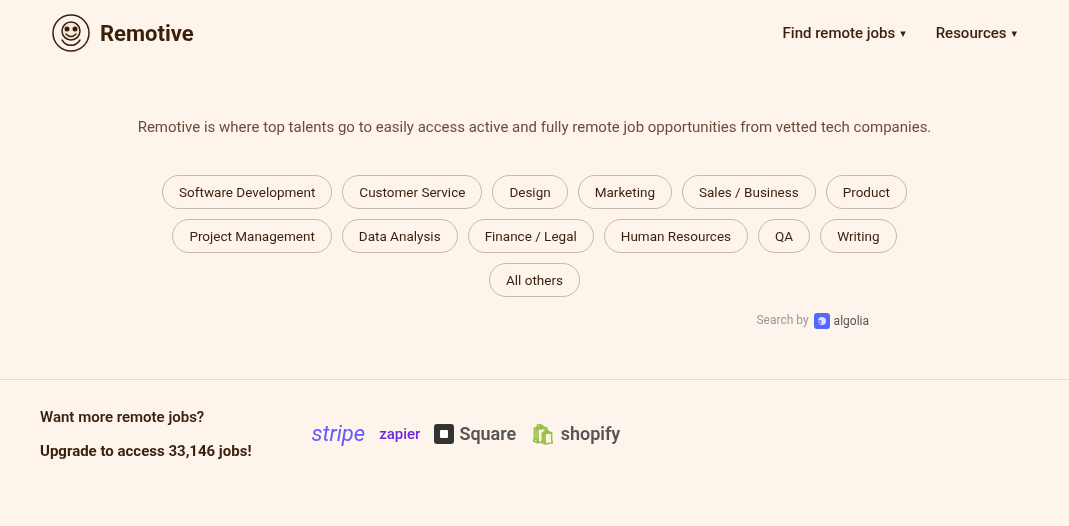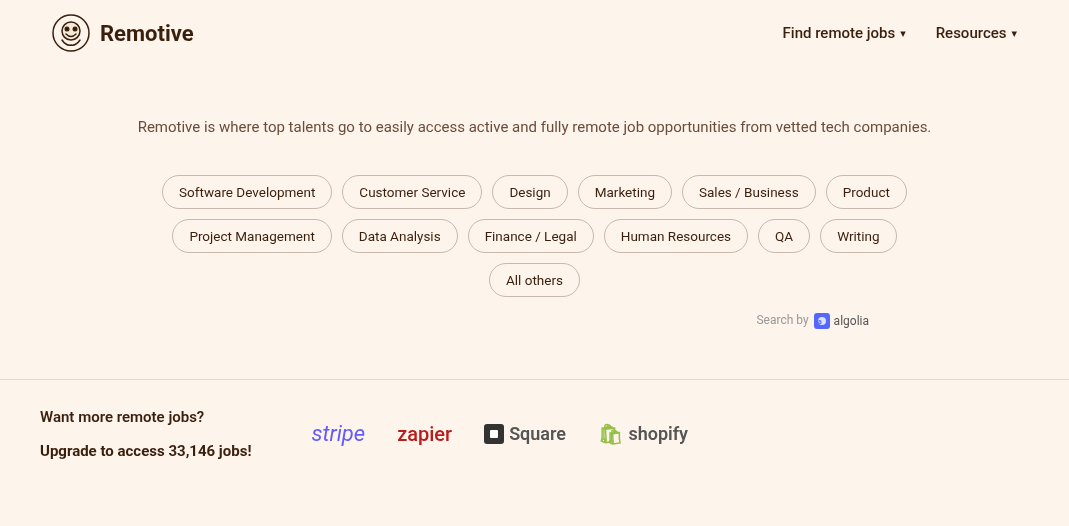--- a/index.html
+++ b/index.html
@@ -181,32 +181,32 @@
     }
 
     .trusted-text a {
       color: #d4611a;
       text-decoration: underline;
     }
 
     .company-logos {
       display: flex;
       align-items: center;
-      gap: 32px;
+      gap: 14px;
     }
 
     .stripe-logo {
       color: #635bff;
       font-style: italic;
       font-size: 22px;
     }
 
     .zapier-logo {
-      color: #b91c1c;
-      font-size: 20px;
+      color: #6d28d9;
+      font-size: 15px;
       font-weight: 500;
     }
 
     .square-logo {
       display: flex;
       align-items: center;
       gap: 5px;
       color: #555;
       font-size: 18px;
       font-weight: 600;

